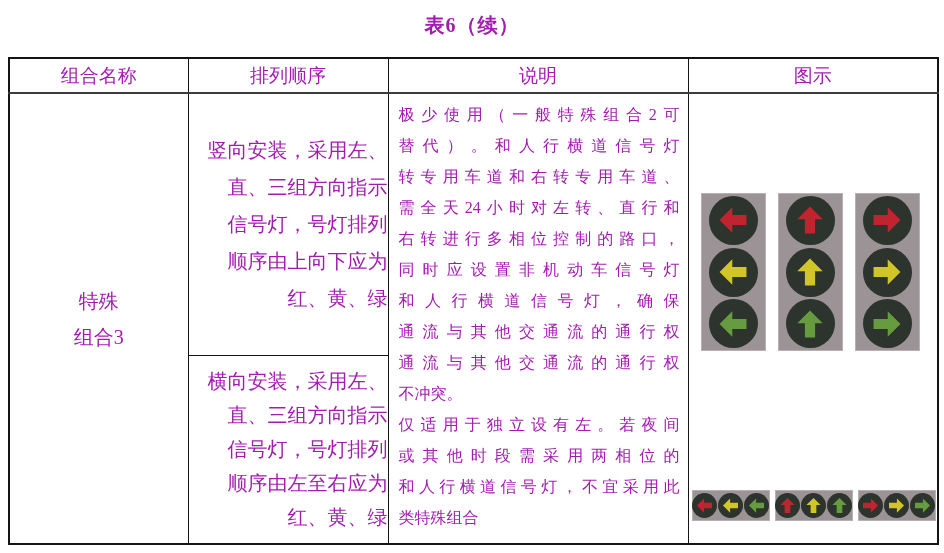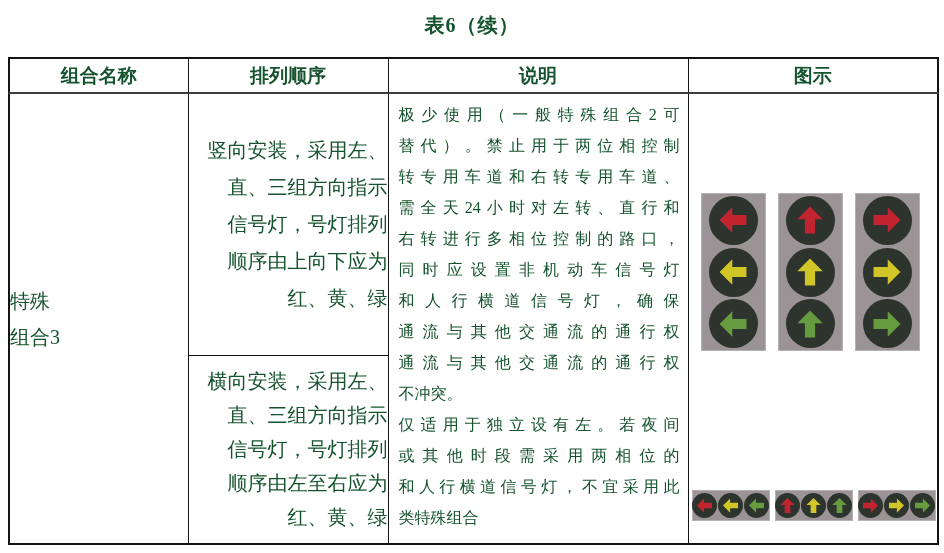--- a/index.html
+++ b/index.html
@@ -1,34 +1,34 @@
 <!DOCTYPE html>
 <html><head>
 <meta charset="utf-8">
 <style>
   html,body{margin:0;padding:0;background:#ffffff;}
   .page{
     position:relative;width:944px;height:553px;background:#ffffff;overflow:hidden;
-    font-family:"Liberation Serif","DejaVu Serif",serif;color:#14532d;
+    font-family:"Liberation Serif","DejaVu Serif",serif;color:#a21caf;
   }
   .doc-title{
     position:absolute;top:12px;left:0;width:944px;text-align:center;
     font-size:20px;font-weight:bold;letter-spacing:1px;
   }
   table.std-table{
     position:absolute;left:8px;top:57px;width:929px;height:488px;
     border-collapse:collapse;table-layout:fixed;
     border:2px solid #141414;
   }
   .std-table th,.std-table td{border:1px solid #141414;padding:0;vertical-align:middle;}
   .std-table thead th{
-    height:33px;font-weight:bold;font-size:19px;text-align:center;
+    height:33px;font-weight:normal;font-size:19px;text-align:center;
     border-bottom:2px solid #3c3c3c;
   }
-  td.name-cell{font-size:20px;margin-left:11px;}
+  td.name-cell{text-align:center;font-size:20px;margin-left:11px;}
   .name-line{line-height:36px;}
   td.order-cell{text-align:right;font-size:20px;}
   .order-line-0{line-height:37px;}
   .order-line-1{line-height:34px;}
   tr.order-row-1{height:262px;}
   td.desc-cell{vertical-align:top;padding:5px 8px 0 10px;font-size:16px;}
   .desc-line{line-height:31px;text-align:justify;text-align-last:justify;}
   .desc-para > .desc-line:last-child{text-align-last:left;}
   td.illus-cell{position:relative;}
   .vertical-signals{position:absolute;top:99px;left:12px;display:flex;gap:12px;}
@@ -72,21 +72,21 @@
         <td class="order-cell">
             <div class="order-line-0">竖向安装，采用左、</div>
             <div class="order-line-0">直、三组方向指示</div>
             <div class="order-line-0">信号灯，号灯排列</div>
             <div class="order-line-0">顺序由上向下应为</div>
             <div class="order-line-0">红、黄、绿</div>
           </td>
         <td class="desc-cell" rowspan="2">
           <div class="desc-para">
               <div class="desc-line">极少使用（一般特殊组合2可</div>
-              <div class="desc-line">替代）。禁止用于两位相控制</div>
+              <div class="desc-line">替代）。和人行横道信号灯</div>
               <div class="desc-line">转专用车道和右转专用车道、</div>
               <div class="desc-line">需全天24小时对左转、直行和</div>
               <div class="desc-line">右转进行多相位控制的路口，</div>
               <div class="desc-line">同时应设置非机动车信号灯</div>
               <div class="desc-line">和人行横道信号灯，确保</div>
               <div class="desc-line">通流与其他交通流的通行权</div>
               <div class="desc-line">通流与其他交通流的通行权</div>
               <div class="desc-line">不冲突。</div>
             </div>
           <div class="desc-para">

